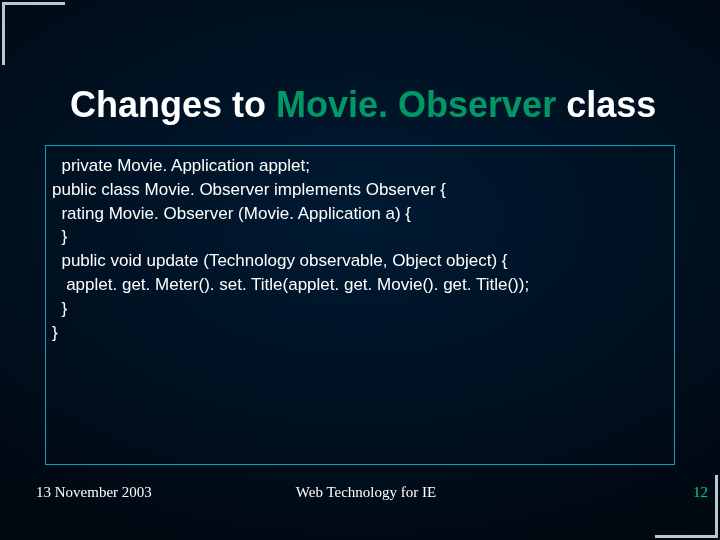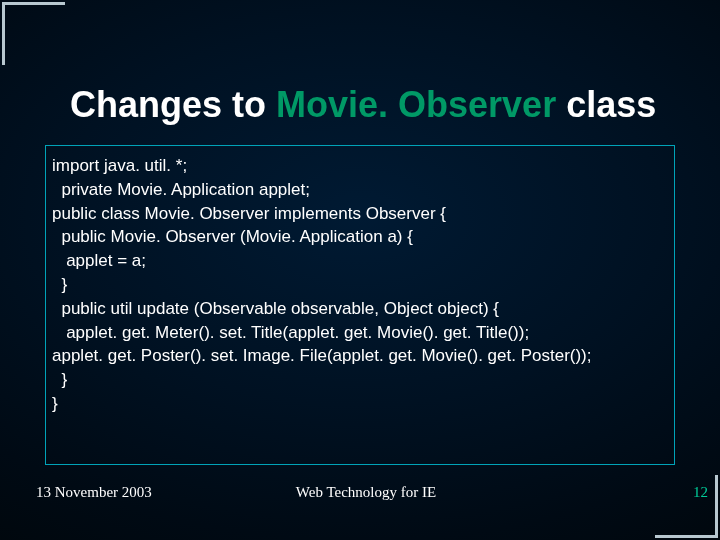--- a/index.html
+++ b/index.html
@@ -95,29 +95,26 @@
 
 <div class="slide">
   <div class="corner-tl"></div>
   <div class="corner-br"></div>
 
   <div class="title">
     <span>Changes to </span><span class="accent">Movie. Observer</span><span> class</span>
   </div>
 
   <div class="code-box">
-    <div class="code-line">import java. util. *;</div>
     <div class="code-line">  private Movie. Application applet;</div>
     <div class="code-line">public class Movie. Observer implements Observer {</div>
-    <div class="code-line">  public Movie. Observer (Movie. Application a) {</div>
-    <div class="code-line">   applet = a;</div>
+    <div class="code-line">  rating Movie. Observer (Movie. Application a) {</div>
     <div class="code-line">  }</div>
-    <div class="code-line">  public util update (Observable observable, Object object) {</div>
+    <div class="code-line">  public void update (Technology observable, Object object) {</div>
     <div class="code-line">   applet. get. Meter(). set. Title(applet. get. Movie(). get. Title());</div>
-    <div class="code-line">applet. get. Poster(). set. Image. File(applet. get. Movie(). get. Poster());</div>
     <div class="code-line">  }</div>
     <div class="code-line">}</div>
   </div>
 
   <div class="footer">
     <span class="footer-left">13 November 2003</span>
     <span class="footer-center">Web Technology for IE</span>
     <span class="footer-right">12</span>
   </div>
 </div>

